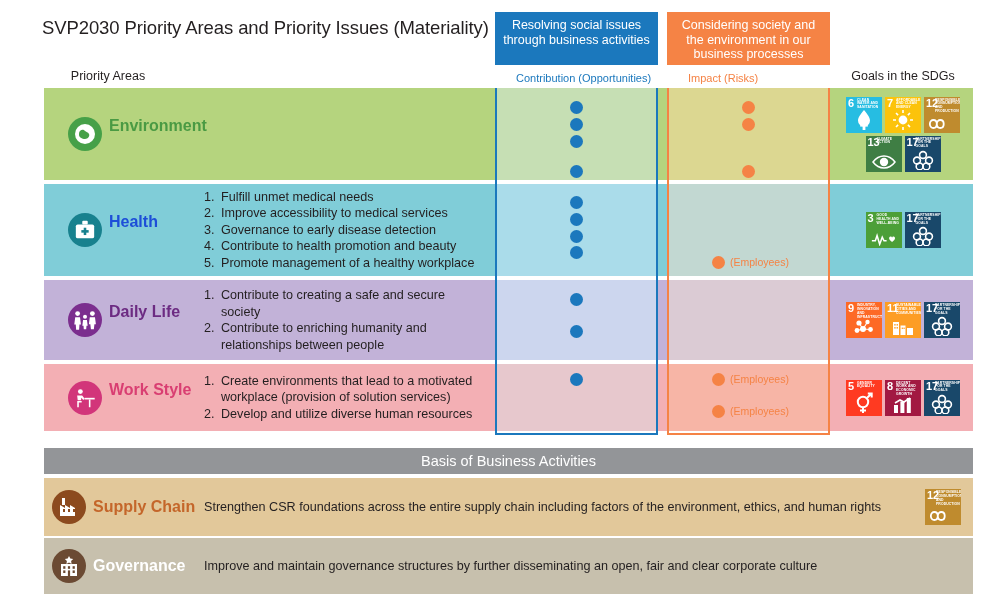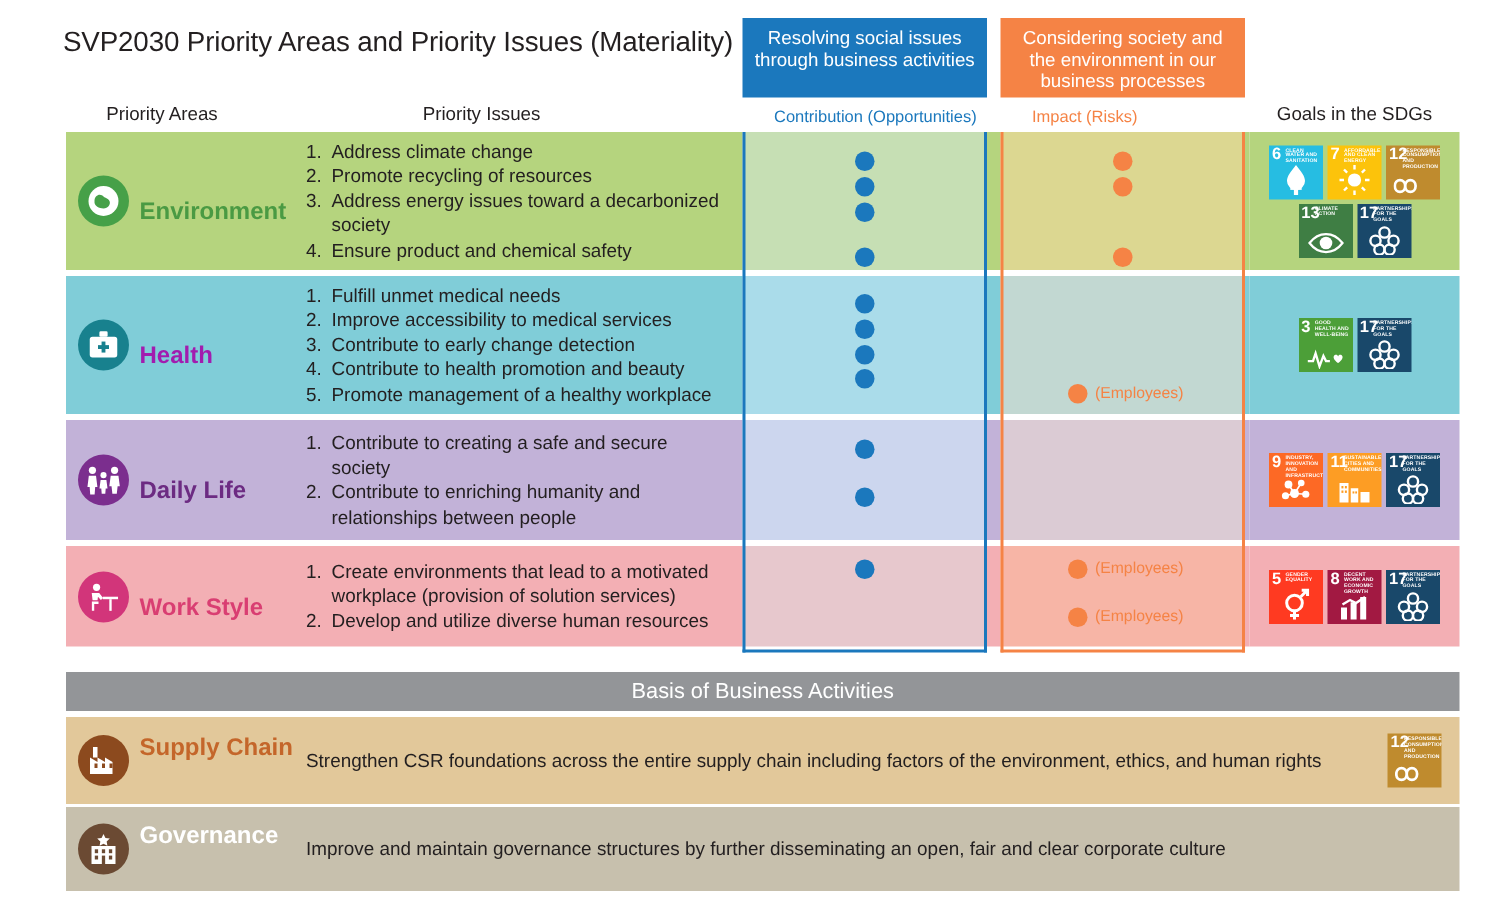--- a/index.html
+++ b/index.html
@@ -75,22 +75,22 @@
   .cell-contrib{ left: 451px; width: 163px; }   
   .cell-gap1   { left: 614px; width: 9px; }
   .cell-impact { left: 623px; width: 163px; }   
   .cell-gap2   { left: 786px; width: 3px; }
   .cell-sdg    { left: 789px; width: 140px; }   
 
   
   .area-inner { display: flex; height: 100%; align-items: center; }
   .area-badge {
     width: 148px; flex: 0 0 148px;
-    display: flex; align-items: flex-end; gap: 7px;
-    padding-left: 8px;
+    display: flex; align-items: flex-start; gap: 7px;
+    padding-left: 24px;
   }
   .badge-circle {
     width: 34px; height: 34px; border-radius: 50%;
     display: flex; align-items: center; justify-content: center;
     flex: 0 0 34px;
   }
   .badge-circle svg { display: block; }
   .area-name { font-size: 16px; font-weight: bold; white-space: nowrap; }
 
   ol.issues {
@@ -165,21 +165,21 @@
   .basis-row {
     position: absolute;
     left: 44px; width: 929px;
     display: flex; align-items: center;
   }
   .basis-supply { top: 478px; height: 58px; background: #e2c89a; }
   .basis-gov    { top: 538px; height: 56px; background: #c7c0ad; }
 
   .basis-badge {
     width: 160px; flex: 0 0 160px;
-    display: flex; align-items: flex-start; gap: 7px;
+    display: flex; align-items: center; gap: 7px;
     padding-left: 8px;
   }
   .basis-name { font-size: 16px; font-weight: bold; white-space: nowrap; }
   .basis-text {
     flex: 1 1 auto;
     font-size: 12.6px; line-height: 17px;
     color: #231f20;
     padding-right: 8px;
   }
   .basis-sdg { width: 60px; flex: 0 0 60px; display: flex; justify-content: center; }
@@ -191,42 +191,35 @@
 
   <div class="title">SVP2030 Priority Areas and Priority Issues (Materiality)</div>
 
   <div class="band band-orng">Considering society and the environment in our business processes</div>
   <div class="band band-blue">Resolving social issues through business activities</div>
 
   <div class="subhead subhead-blue">Contribution (Opportunities)</div>
   <div class="subhead subhead-orng">Impact (Risks)</div>
 
   <div class="colhead colhead-areas">Priority Areas</div>
-  <div class="colhead colhead-issues">Priority Issues</div>
   <div class="colhead colhead-sdgs">Goals in the SDGs</div>
 
   <div class="grid" id="grid">
       <div class="row" style="height:92px">
         <div class="cell cell-area" style="background:#b5d47e">
           <div class="area-inner">
             <div class="area-badge">
               <span class="badge-circle" style="background:#46a048">
                 <svg width="24" height="24" viewBox="0 0 24 24">
                   <circle cx="12" cy="12" r="10" fill="#ffffff"></circle>
                   <path d="M7 9c2-2 4-1 5 0s3 1 4 3c1 2-1 5-4 5-3 0-6-2-6-4 0-2 0-3 1-4z" fill="#46a048"></path>
                 </svg>
               </span>
               <span class="area-name" style="color:#4a9a43">Environment</span>
             </div>
-            <ol class="issues">
-              <li>Address climate change</li>
-              <li>Promote recycling of resources</li>
-              <li>Address energy issues toward a decarbonized society</li>
-              <li>Ensure product and chemical safety</li>
-            </ol>
           </div>
         </div>
         <div class="cell cell-contrib" style="background:#c6dfb4">
           <div class="dotcol">
             <span class="dot dot-blue" style="left:75px;top:13px"></span>
             <span class="dot dot-blue" style="left:75px;top:30px"></span>
             <span class="dot dot-blue" style="left:75px;top:47px"></span>
             <span class="dot dot-blue" style="left:75px;top:77px"></span>
           </div>
         </div>
@@ -296,26 +289,26 @@
           <div class="area-inner">
             <div class="area-badge">
               <span class="badge-circle" style="background:#18818e">
                 <svg width="22" height="22" viewBox="0 0 24 24">
                   <rect x="2" y="6" width="20" height="15" rx="2" fill="#ffffff"></rect>
                   <rect x="9" y="2" width="6" height="4" rx="1" fill="#ffffff"></rect>
                   <rect x="10.6" y="9.5" width="2.8" height="8" fill="#18818e"></rect>
                   <rect x="8" y="12.1" width="8" height="2.8" fill="#18818e"></rect>
                 </svg>
               </span>
-              <span class="area-name" style="color:#a21caf">Health</span>
+              <span class="area-name" style="color:#1d4ed8">Health</span>
             </div>
             <ol class="issues">
               <li>Fulfill unmet medical needs</li>
               <li>Improve accessibility to medical services</li>
-              <li>Contribute to early change detection</li>
+              <li>Governance to early disease detection</li>
               <li>Contribute to health promotion and beauty</li>
               <li>Promote management of a healthy workplace</li>
             </ol>
           </div>
         </div>
         <div class="cell cell-contrib" style="background:#aadcea">
           <div class="dotcol">
             <span class="dot dot-blue" style="left:75px;top:12px"></span>
             <span class="dot dot-blue" style="left:75px;top:29px"></span>
             <span class="dot dot-blue" style="left:75px;top:46px"></span>

